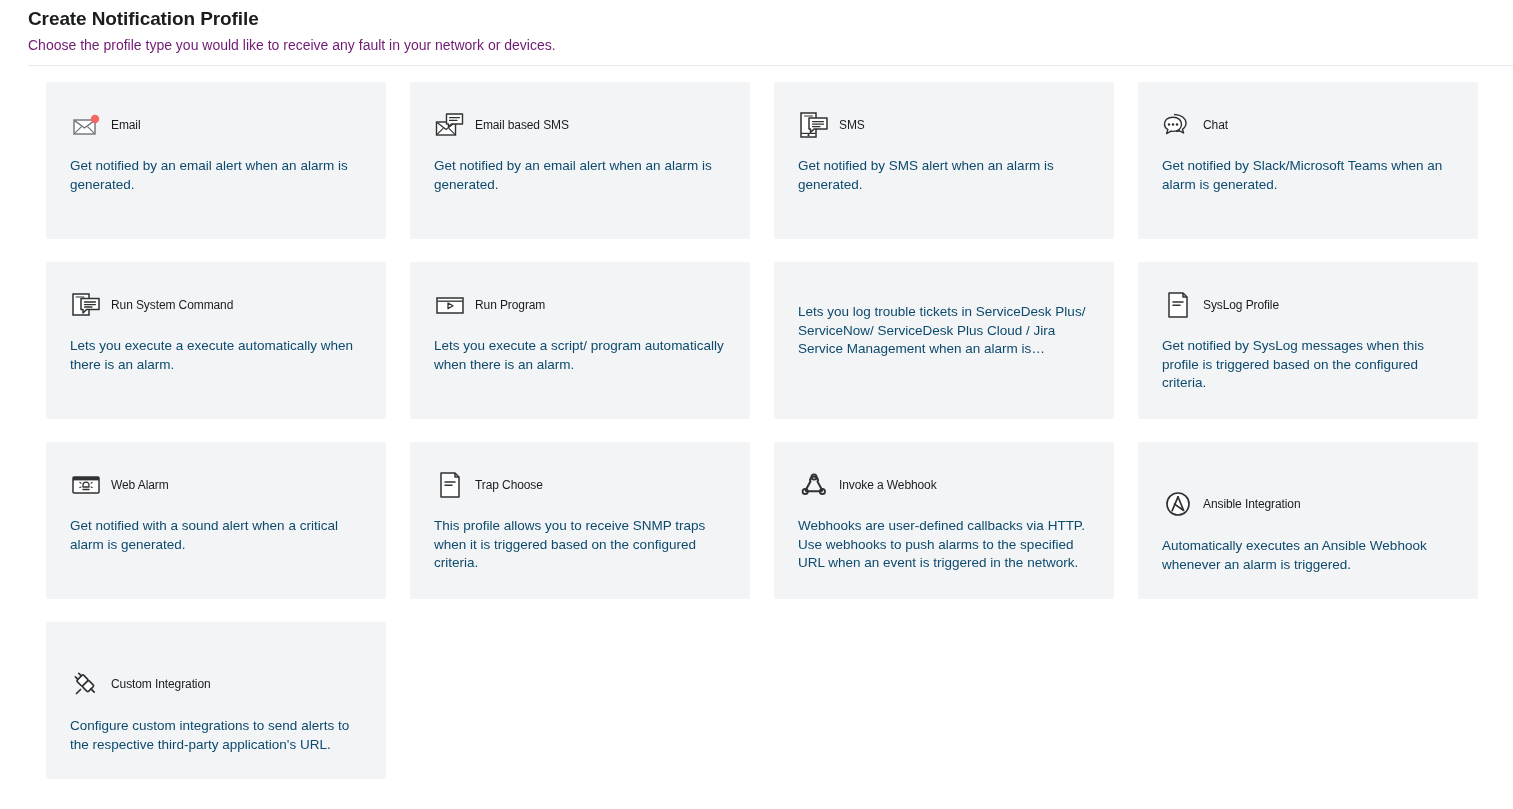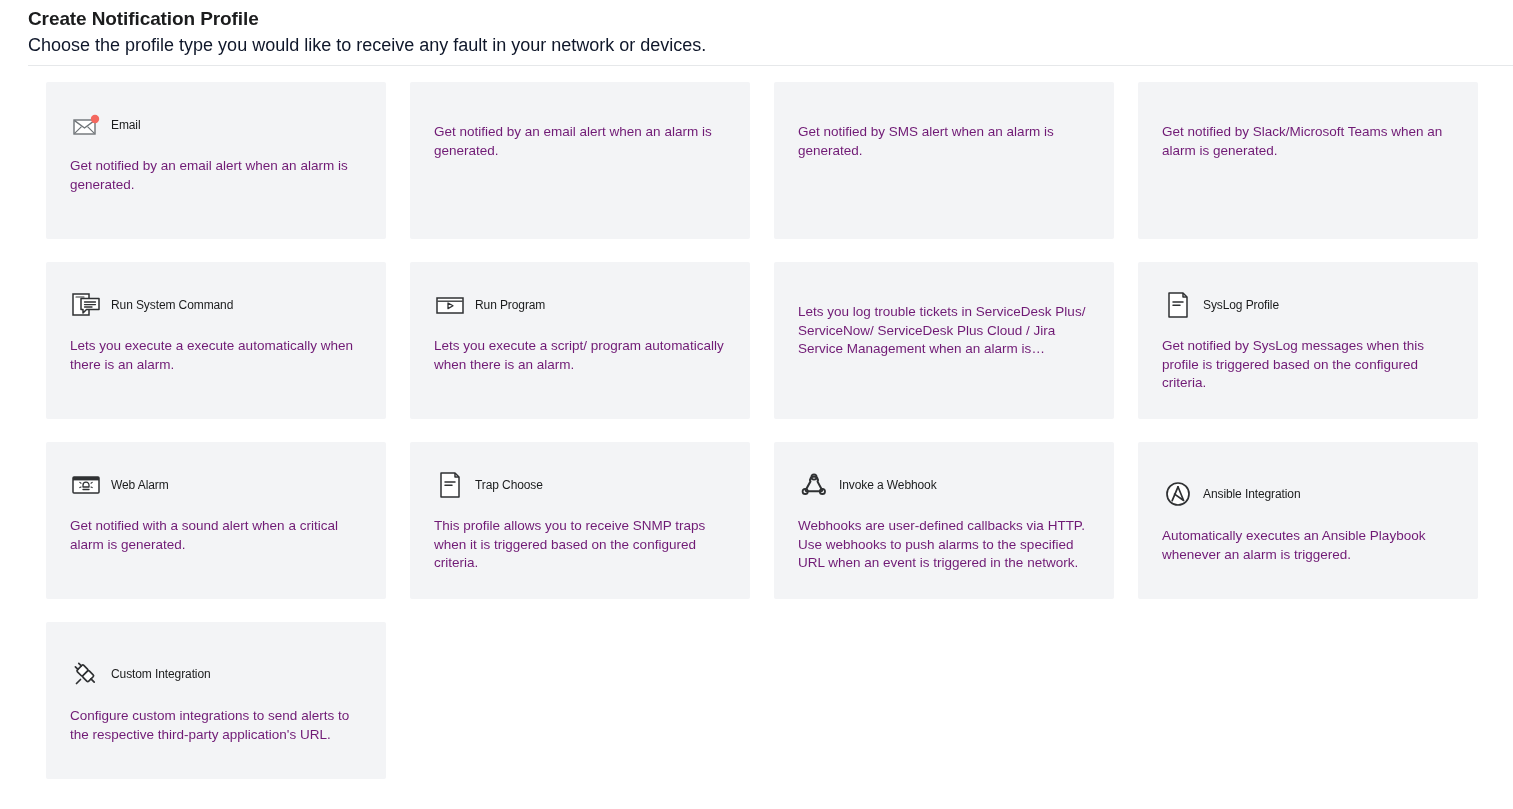--- a/index.html
+++ b/index.html
@@ -17,22 +17,22 @@
   .header { padding: 6px 28px 0 28px; }
   .page-title {
     font-size: 19px;
     font-weight: bold;
     color: #1b1c1d;
     letter-spacing: -0.1px;
     margin: 0;
     line-height: 26px;
   }
   .page-subtitle {
-    font-size: 18px;
-    color: #0f172a;
+    font-size: 14px;
+    color: #701a75;
     margin: 4px 0 0 0;
     line-height: 18px;
   }
   .header-divider {
     margin: 11px 0 0 0;
     height: 1px;
     background: #e6e8ea;
     width: 1485px;
   }
 
@@ -76,29 +76,29 @@
     font-size: 12px;
     color: #1b1c1d;
     line-height: 20px;
     letter-spacing: -0.1px;
     white-space: nowrap;
   }
   .card-desc {
     margin-top: 15px;
     font-size: 13.5px;
     line-height: 18.5px;
-    color: #701a75;
+    color: #0c4a6e;
     max-width: 300px;
     display: -webkit-box;
     -webkit-line-clamp: 3;
     -webkit-box-orient: vertical;
     overflow: hidden;
   }
   
-  .card.lower .card-head { margin-top: 9px; text-align: right; }
+  .card.lower .card-head { margin-top: 19px; text-align: right; }
   .card.lower .card-desc { margin-top: 16px; }
 </style>
 </head>
 <body>
 
 <div class="page">
 
   <div class="header">
     <h1 class="page-title">Create Notification Profile</h1>
     <p class="page-subtitle">Choose the profile type you would like to receive any fault in your network or devices.</p>
@@ -116,28 +116,65 @@
             <path d="M4.6 24.4 L11.5 17.6 M24.4 24.4 L17.5 17.6" fill="none" stroke="#6e7377" stroke-width="1.2"></path>
             <circle cx="25" cy="10" r="4.2" fill="#f4685f"></circle>
           </svg>
         </span>
         <span class="card-title">Email</span>
       </div>
       <div class="card-desc">Get notified by an email alert when an alarm is generated.</div>
     </div>
 
     <div class="card">
+      <div class="card-head">
+        <span class="card-icon">
+          <svg width="32" height="32" viewBox="0 0 32 32">
+            <rect x="2.5" y="13" width="19" height="13" fill="#fff" stroke="#2f3133" stroke-width="1.4"></rect>
+            <path d="M3.1 13.6 L12 20.4 L20.9 13.6" fill="none" stroke="#2f3133" stroke-width="1.3"></path>
+            <path d="M3.1 25.4 L9.4 19.2 M20.9 25.4 L14.6 19.2" fill="none" stroke="#2f3133" stroke-width="1.1"></path>
+            <path d="M12.5 5 H28.5 V15 H17.5 L14.5 18 V15 H12.5 Z" fill="#fff" stroke="#2f3133" stroke-width="1.4" stroke-linejoin="round"></path>
+            <path d="M15.5 8.6 H25.5 M15.5 11.3 H23" stroke="#2f3133" stroke-width="1.3" stroke-linecap="round"></path>
+          </svg>
+        </span>
+        <span class="card-title">Email based SMS</span>
+      </div>
       <div class="card-desc">Get notified by an email alert when an alarm is generated.</div>
     </div>
 
     <div class="card">
+      <div class="card-head">
+        <span class="card-icon">
+          <svg width="32" height="32" viewBox="0 0 32 32">
+            <rect x="3" y="4" width="15" height="24" fill="#fff" stroke="#2f3133" stroke-width="1.5"></rect>
+            <path d="M6.5 7 H14.5" stroke="#2f3133" stroke-width="1.2" stroke-linecap="round"></path>
+            <path d="M3.4 24.4 H17.6" stroke="#2f3133" stroke-width="1.2"></path>
+            <circle cx="10.5" cy="26.2" r="1.1" fill="#2f3133"></circle>
+            <path d="M11 9 H29 V20 H16 L12.5 23.5 V20 H11 Z" fill="#fff" stroke="#2f3133" stroke-width="1.5" stroke-linejoin="round"></path>
+            <path d="M14.5 12.6 H25.5 M14.5 15.2 H25.5 M14.5 17.6 H22" stroke="#2f3133" stroke-width="1.3" stroke-linecap="round"></path>
+          </svg>
+        </span>
+        <span class="card-title">SMS</span>
+      </div>
       <div class="card-desc">Get notified by SMS alert when an alarm is generated.</div>
     </div>
 
     <div class="card">
+      <div class="card-head">
+        <span class="card-icon">
+          <svg width="32" height="32" viewBox="0 0 32 32">
+            <path d="M12 5.5 C19 5.5 24 9.3 24 14 C24 16.6 22.6 18.8 20.4 20.3 L21.6 24 L17.6 21.8 C16.4 22.1 15.1 22.3 13.8 22.3" fill="#fff" stroke="#2f3133" stroke-width="1.4" stroke-linejoin="round"></path>
+            <path d="M11 8.2 C5.3 8.2 2.5 11.6 2.5 15.2 C2.5 17.4 3.8 19.4 5.9 20.6 L4.6 24.6 L9 22.2 C9.7 22.3 10.3 22.4 11 22.4 C16.7 22.4 19.5 19 19.5 15.3 C19.5 11.6 16.7 8.2 11 8.2 Z" fill="#fff" stroke="#2f3133" stroke-width="1.4" stroke-linejoin="round"></path>
+            <circle cx="7" cy="15.4" r="1.25" fill="#2f3133"></circle>
+            <circle cx="11" cy="15.4" r="1.25" fill="#2f3133"></circle>
+            <circle cx="15" cy="15.4" r="1.25" fill="#2f3133"></circle>
+          </svg>
+        </span>
+        <span class="card-title">Chat</span>
+      </div>
       <div class="card-desc">Get notified by Slack/Microsoft Teams when an alarm is generated.</div>
     </div>
 
     <div class="card">
       <div class="card-head">
         <span class="card-icon">
           <svg width="32" height="32" viewBox="0 0 32 32">
             <rect x="3" y="5" width="16" height="21" fill="#fff" stroke="#2f3133" stroke-width="1.5"></rect>
             <path d="M6 8 H14" stroke="#2f3133" stroke-width="1.2" stroke-linecap="round"></path>
             <path d="M11 9.5 H29 V20.5 H16.5 L13 24 V20.5 H11 Z" fill="#fff" stroke="#2f3133" stroke-width="1.5" stroke-linejoin="round"></path>
@@ -232,21 +269,21 @@
       <div class="card-head">
         <span class="card-icon">
           <svg width="32" height="32" viewBox="0 0 32 32">
             <circle cx="16" cy="16" r="11" fill="#fff" stroke="#2f3133" stroke-width="1.7"></circle>
             <path d="M16 8.8 L21.6 22.5 L12.6 16.1" fill="none" stroke="#2f3133" stroke-width="1.7" stroke-linejoin="round" stroke-linecap="round"></path>
             <path d="M16 8.8 L10.2 22.6" fill="none" stroke="#2f3133" stroke-width="1.7" stroke-linecap="round"></path>
           </svg>
         </span>
         <span class="card-title">Ansible Integration</span>
       </div>
-      <div class="card-desc">Automatically executes an Ansible Playbook whenever an alarm is triggered.</div>
+      <div class="card-desc">Automatically executes an Ansible Webhook whenever an alarm is triggered.</div>
     </div>
 
     <div class="card lower">
       <div class="card-head">
         <span class="card-icon">
           <svg width="32" height="32" viewBox="0 0 32 32">
             <g transform="rotate(-45 16 16)">
               <rect x="11.5" y="7" width="9" height="8" rx="1.4" fill="#fff" stroke="#2f3133" stroke-width="1.7"></rect>
               <path d="M13.6 7 V3.4 M18.4 7 V3.4" stroke="#2f3133" stroke-width="1.7" stroke-linecap="round"></path>
               <rect x="11.5" y="15" width="9" height="8" rx="1.4" fill="#fff" stroke="#2f3133" stroke-width="1.7"></rect>

